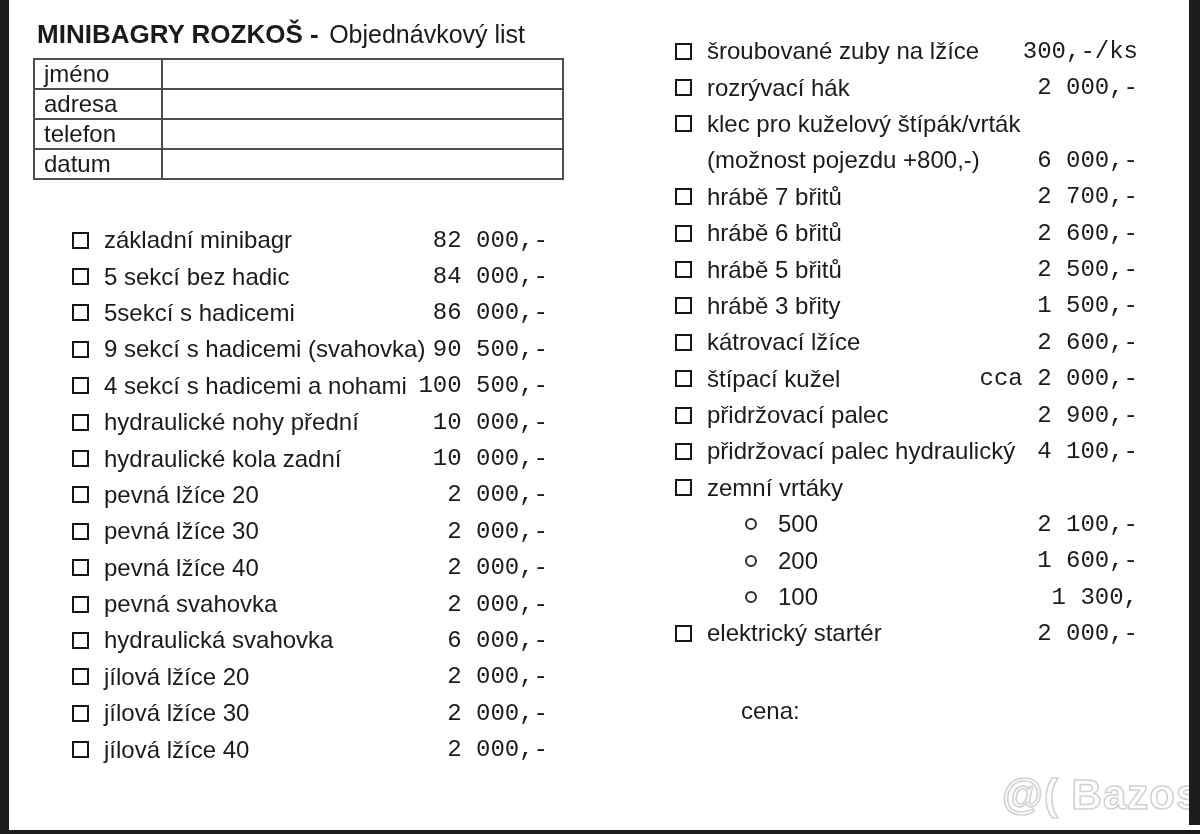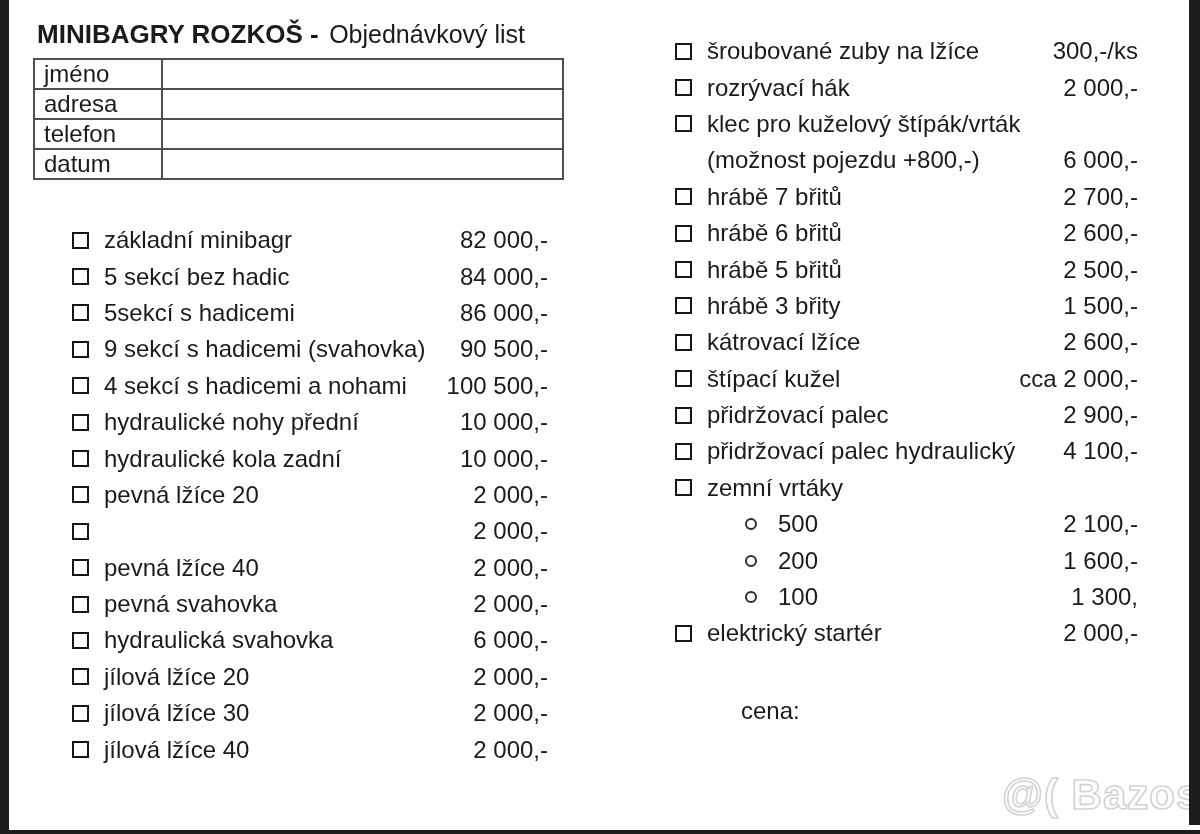--- a/index.html
+++ b/index.html
@@ -42,21 +42,21 @@
     margin-right: 15px; flex: none;
   }
   .cb-space  { width: 32px; flex: none; }
   .sub-indent{ width: 70px; flex: none; }
   .bullet {
     width: 12px; height: 12px;
     border: 2px solid #2e2e2e; border-radius: 50%;
     margin-right: 21px; flex: none;
   }
   .lbl   { white-space: nowrap; }
-  .price { margin-left: auto; white-space: nowrap; }
+  .price { margin-left: auto; white-space: nowrap; font-family: Liberation Mono, monospace; }
 
   .cena { position: absolute; left: 705px; top: 697px; font-size: 24px; margin-left: 36px; }
 
   .watermark {
     position: absolute; left: 1002px; top: 771px;
     font-size: 42px; font-weight: bold; letter-spacing: 1px;
     color: #ffffff;
     -webkit-text-stroke: 1.6px #d2d2d2;
     text-shadow: 0 0 1px #dedede;
     z-index: 2;
@@ -128,20 +128,21 @@
       <span class="lbl">hydraulické kola zadní</span>
       <span class="price">10 000,-</span>
     </div>
     <div class="row">
       <span class="cb"></span>
       <span class="lbl">pevná lžíce 20</span>
       <span class="price">2 000,-</span>
     </div>
     <div class="row">
       <span class="cb"></span>
+      <span class="lbl">pevná lžíce 30</span>
       <span class="price">2 000,-</span>
     </div>
     <div class="row">
       <span class="cb"></span>
       <span class="lbl">pevná lžíce 40</span>
       <span class="price">2 000,-</span>
     </div>
     <div class="row">
       <span class="cb"></span>
       <span class="lbl">pevná svahovka</span>

